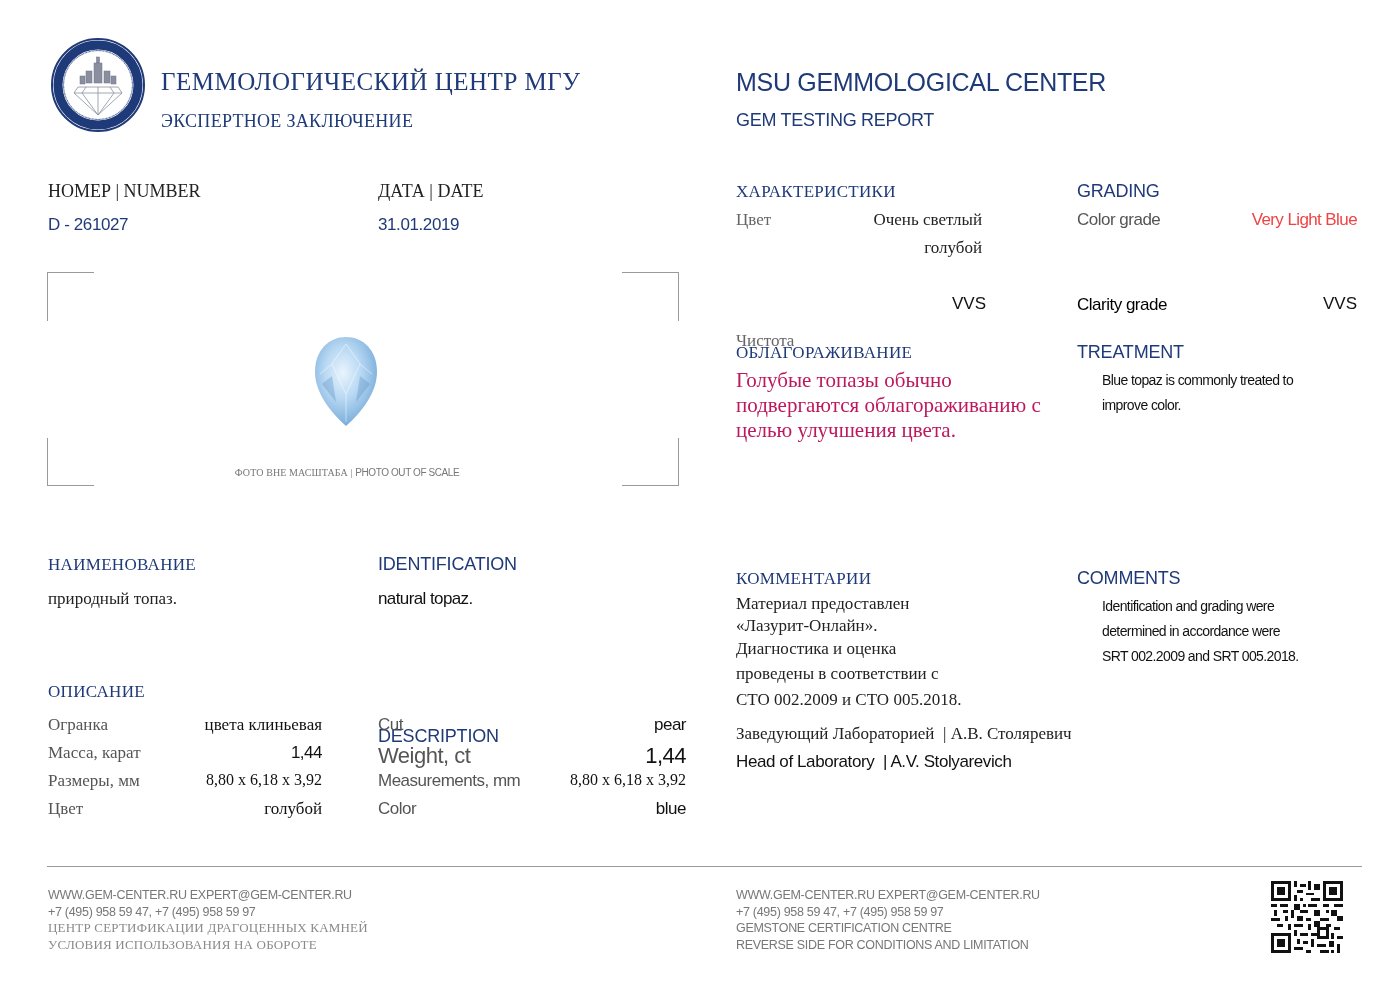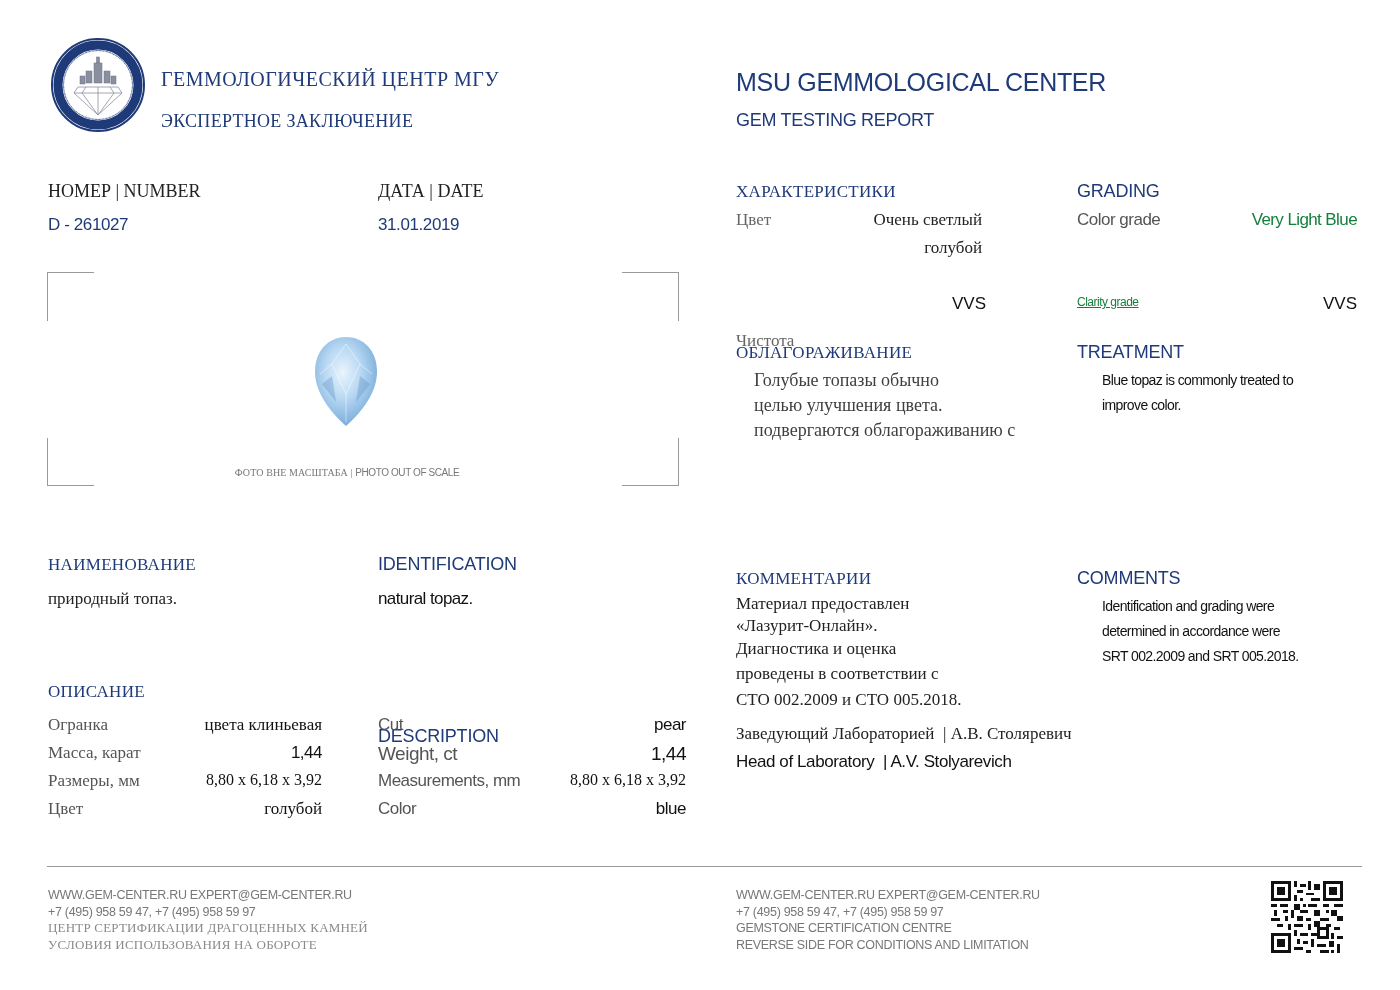--- a/index.html
+++ b/index.html
@@ -2,32 +2,32 @@
 <html><head>
 <meta charset="utf-8">
 <style>
   html, body { margin:0; padding:0; background:#ffffff; }
   body { width:1400px; height:990px; position:relative; overflow:hidden; color:#1a1a1a; }
   .abs { position:absolute; }
   .serif { font-family: "Liberation Serif", "DejaVu Serif", serif; }
   .sans { font-family: "Liberation Sans", "DejaVu Sans", sans-serif; }
   .blue { color:#1f3a78; }
 
-  .title-ru { font-size:20px; letter-spacing:0.5px; }
+  .title-ru { font-size:25px; letter-spacing:0.5px; }
   .sub-ru { font-size:18px; letter-spacing:0.3px; }
   .title-en { font-size:25px; letter-spacing:-0.3px; }
   .sub-en { font-size:18px; letter-spacing:-0.3px; }
 
   .label-serif { font-size:18px; color:#222; }
   .val-blue { font-size:17px; color:#1f3a78; letter-spacing:-0.4px; }
 
   .sec-ru { font-size:17px; color:#1f3a78; letter-spacing:0.3px; }
   .sec-en { font-size:18px; color:#1f3a78; letter-spacing:-0.2px; }
 
-  .txt-ru { font-size:18px; color:#404040; line-height:25px;margin-left:18px; }
+  .txt-ru { font-size:21px; color:#be185d; line-height:25px; }
   .txt-en { font-size:14px; color:#111; line-height:25px; letter-spacing:-0.6px;margin-left:25px; }
 
   .row { position:absolute; display:flex; justify-content:space-between; }
   .row .k { color:#555; }
   .row .v { color:#111; text-align:right; }
 
   .corner { position:absolute; border-color:#9a9a9a; border-style:solid; border-width:0; }
 
   .foot { font-size:12.5px; line-height:16.5px; color:#777; letter-spacing:-0.3px; }
   .foot .s { font-family: "Liberation Serif", "DejaVu Serif", serif; font-size:13px; letter-spacing:0.2px; color:#8a8a8a; }
@@ -112,33 +112,33 @@
 
 <div class="abs serif sec-ru" style="left:736px;top:182px;">ХАРАКТЕРИСТИКИ</div>
 <div class="abs sans sec-en" style="left:1077px;top:181px;">GRADING</div>
 
 <div class="abs serif" style="left:736px;top:210px;font-size:17px;color:#666;">Цвет</div>
 <div class="abs serif" style="left:830px;width:152px;top:210px;font-size:17px;color:#222;text-align:right;line-height:28px;">
   <div style="margin-top:-4px;">Очень светлый</div>
   <div>голубой</div>
 </div>
 <div class="abs sans" style="left:1077px;top:210px;font-size:17px;color:#555;letter-spacing:-0.5px;">Color grade</div>
-<div class="abs sans" style="right:43px;top:210px;font-size:17px;color:#15803d;letter-spacing:-0.6px;">Very Light Blue</div>
+<div class="abs sans" style="right:43px;top:210px;font-size:17px;color:#ef4444;letter-spacing:-0.6px;">Very Light Blue</div>
 
 <div class="abs serif" style="left:736px;top:295px;font-size:17px;color:#666;margin-top:36px;">Чистота</div>
 <div class="abs sans" style="right:414px;top:294px;font-size:17px;color:#111;">VVS</div>
-<div class="abs sans" style="left:1077px;top:295px;font-size:12px;color:#15803d;letter-spacing:-0.5px;text-decoration:underline;">Clarity grade</div>
+<div class="abs sans" style="left:1077px;top:295px;font-size:17px;color:#000000;letter-spacing:-0.5px;">Clarity grade</div>
 <div class="abs sans" style="right:43px;top:294px;font-size:17px;color:#111;">VVS</div>
 
 <div class="abs serif sec-ru" style="left:736px;top:343px;">ОБЛАГОРАЖИВАНИЕ</div>
 <div class="abs sans sec-en" style="left:1077px;top:342px;">TREATMENT</div>
 <div class="abs serif txt-ru" style="left:736px;top:368px;">
   <div>Голубые топазы обычно</div>
+  <div>подвергаются облагораживанию с</div>
   <div>целью улучшения цвета.</div>
-  <div>подвергаются облагораживанию с</div>
 </div>
 <div class="abs sans txt-en" style="left:1077px;top:368px;">
   <div>Blue topaz is commonly treated to</div>
   <div>improve color.</div>
 </div>
 
 <div class="abs serif sec-ru" style="left:48px;top:555px;">НАИМЕНОВАНИЕ</div>
 <div class="abs sans sec-en" style="left:378px;top:554px;">IDENTIFICATION</div>
 <div class="abs serif" style="left:48px;top:589px;font-size:17px;color:#222;">природный топаз.</div>
 <div class="abs sans" style="left:378px;top:589px;font-size:17px;color:#111;letter-spacing:-0.6px;">natural topaz.</div>
@@ -160,21 +160,21 @@
 </div>
 <div class="row serif" style="left:48px;width:274px;top:799px;font-size:17px;">
   <span class="k">Цвет</span>
   <span class="v">голубой</span>
 </div>
 
 <div class="row sans" style="left:378px;width:308px;top:715px;font-size:17px;letter-spacing:-0.5px;">
   <span class="k">Cut</span>
   <span class="v">pear</span>
 </div>
-<div class="row sans" style="left:378px;width:308px;top:743px;font-size:19px;letter-spacing:-0.5px;">
+<div class="row sans" style="left:378px;width:308px;top:743px;font-size:22px;letter-spacing:-0.5px;">
   <span class="k">Weight, ct</span>
   <span class="v">1,44</span>
 </div>
 <div class="row sans" style="left:378px;width:308px;top:771px;font-size:17px;letter-spacing:-0.5px;">
   <span class="k">Measurements, mm</span>
   <span class="v serif" style="font-size:16px;letter-spacing:0;">8,80 x 6,18 x 3,92</span>
 </div>
 <div class="row sans" style="left:378px;width:308px;top:799px;font-size:17px;letter-spacing:-0.5px;">
   <span class="k">Color</span>
   <span class="v">blue</span>

